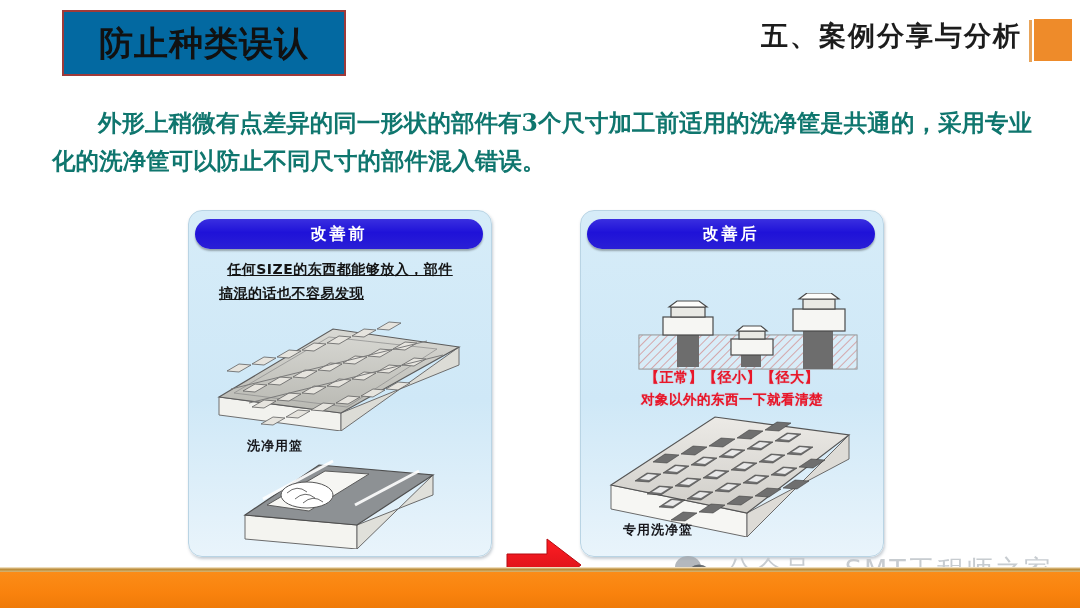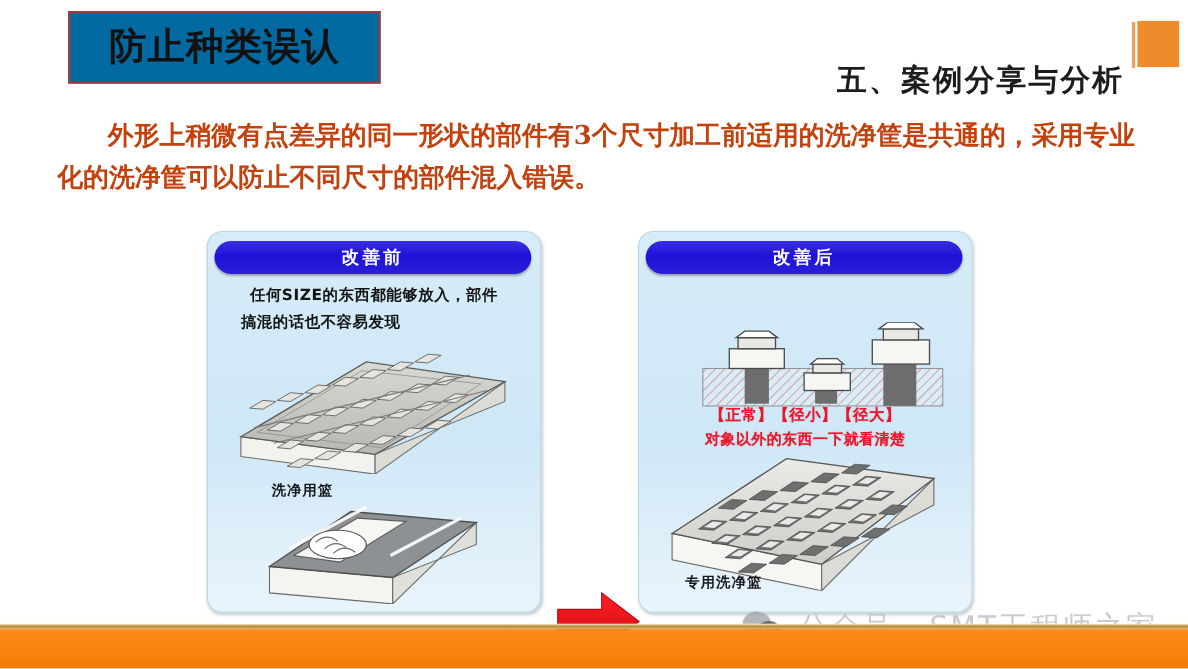--- a/index.html
+++ b/index.html
@@ -21,33 +21,32 @@
   #title-text{
     font-family:"DejaVu Serif","Liberation Serif",serif;
     font-size:34px;font-weight:700;color:#111;letter-spacing:1px;
     white-space:nowrap;line-height:1;
   }
   #section-title{
     position:absolute;right:58px;top:18px;
     font-family:"DejaVu Serif","Liberation Serif",serif;
     font-size:27px;font-weight:700;color:#1c1c1c;letter-spacing:2px;
     white-space:nowrap;
-    margin-top:37px;
   }
   #section-divider{
     position:absolute;right:48px;top:20px;width:3px;height:42px;background:#e8a45a;
   }
   #section-square{
     position:absolute;right:8px;top:19px;width:38px;height:42px;background:#ee8b2a;
   }
 
   
   #body-text{
     position:absolute;left:52px;top:104px;width:980px;
-    color:#c2410c;
+    color:#0f766e;
     font-family:"DejaVu Serif","Liberation Serif",serif;
     font-size:23.5px;line-height:38px;font-weight:600;
     text-align:justify;
   }
   #body-text .ind{display:inline-block;width:46px;}
   #body-text b{font-weight:800;}
 
   
   #compare{position:absolute;left:0;top:200px;width:1032px;height:360px;}
 
@@ -71,20 +70,21 @@
   .panel-header span{
     color:#fff;font-weight:700;font-size:16px;letter-spacing:3px;
     font-family:"DejaVu Sans","Liberation Sans",sans-serif;
   }
 
   .panel-note{
     position:absolute;left:0;right:0;top:46px;
     text-align:center;color:#141414;font-weight:700;
     font-size:14px;line-height:24px;letter-spacing:.5px;
     font-family:"DejaVu Sans","Liberation Sans",sans-serif;
+    text-decoration:underline;
   }
   .panel-note .l2{display:block;text-align:left;padding-left:30px;}
 
   .caption{
     position:absolute;color:#17171c;font-weight:700;font-size:13px;
     letter-spacing:1px;font-family:Liberation Mono, monospace;
   }
 
   
   #arrow{position:absolute;left:505px;top:336px;width:80px;height:58px;}

